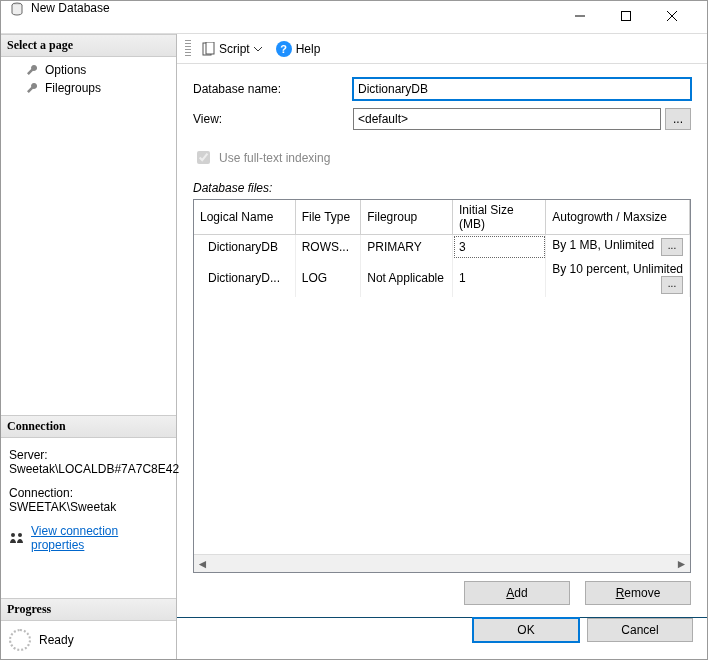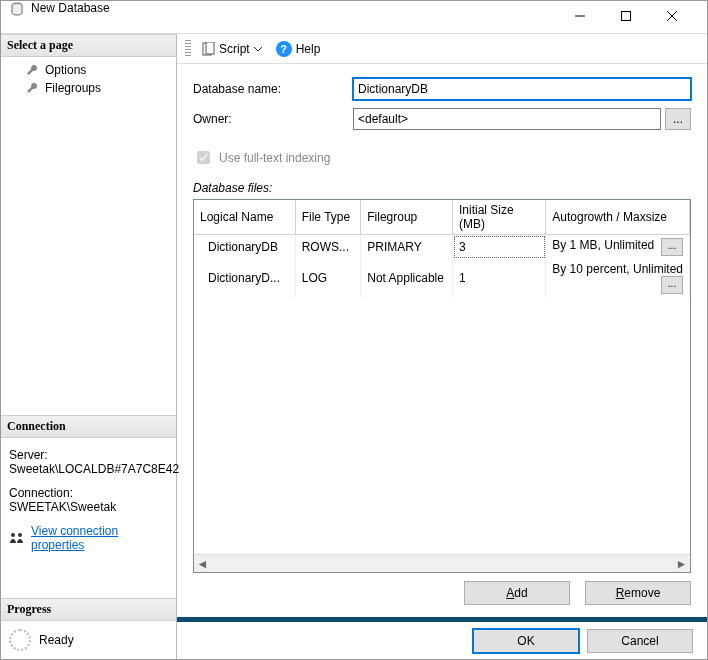--- a/index.html
+++ b/index.html
@@ -45,21 +45,21 @@
 .grid td.ln { padding-left: 14px; }
 .grid td .cellbtn { float: right; width: 22px; height: 18px; border: 1px solid #adadad; background: #e1e1e1; text-align:center; line-height:14px; font-size:10px;}
 .grid td.selected { background:#fff; outline:1px dotted #666; outline-offset:-2px;}
 .grid-scroll { flex:1; overflow:auto; }
 .hscroll { height: 18px; background: #f0f0f0; border-top: 1px solid #ddd; display:flex; align-items:center;}
 .hscroll .arrow{width:17px;height:17px;display:flex;align-items:center;justify-content:center;color:#666;}
 .hscroll .track{flex:1;height:17px;}
 .btn-row { display: flex; justify-content: flex-end; gap: 15px; padding: 8px 0 4px 0; }
 .btn { width: 106px; height: 24px; border: 1px solid #adadad; background: #e1e1e1; }
 .btn.disabled { color: #000000; }
-.footer { height: 42px; border-top: 5px solid #0c4a6e; display: flex; align-items: center; justify-content: flex-end; gap: 8px; padding: 0 14px; }
+.footer { height: 42px; border-top: 1px solid #0c4a6e; display: flex; justify-content: flex-end; gap: 8px; padding: 0 14px; }
 .footer .btn.primary { border: 1px solid #0078d7; outline:1px solid #0078d7; }
 u.accel{text-decoration:underline;}
 svg{display:block;}
 </style>
 </head>
 <body>
 
 <div class="window">
   <div class="titlebar">
     <span class="icon">
@@ -160,21 +160,21 @@
           <span>Help</span>
         </div>
       </div>
 
       <div class="content">
         <div class="form-row">
           <span class="lbl">Database name:</span>
           <input type="text" class="focused" value="DictionaryDB" style="">
         </div>
         <div class="form-row">
-          <span class="lbl">Owner:</span>
+          <span class="lbl">View:</span>
           <input type="text" value="&lt;default&gt;" style="">
           <button class="browse-btn">...</button>
         </div>
         <div class="chk-row">
           <input type="checkbox" checked="" disabled="" style="">
           <span>Use full-text indexing</span>
         </div>
 
         <div class="files-label">Database files:</div>
         <div class="grid-wrap">

